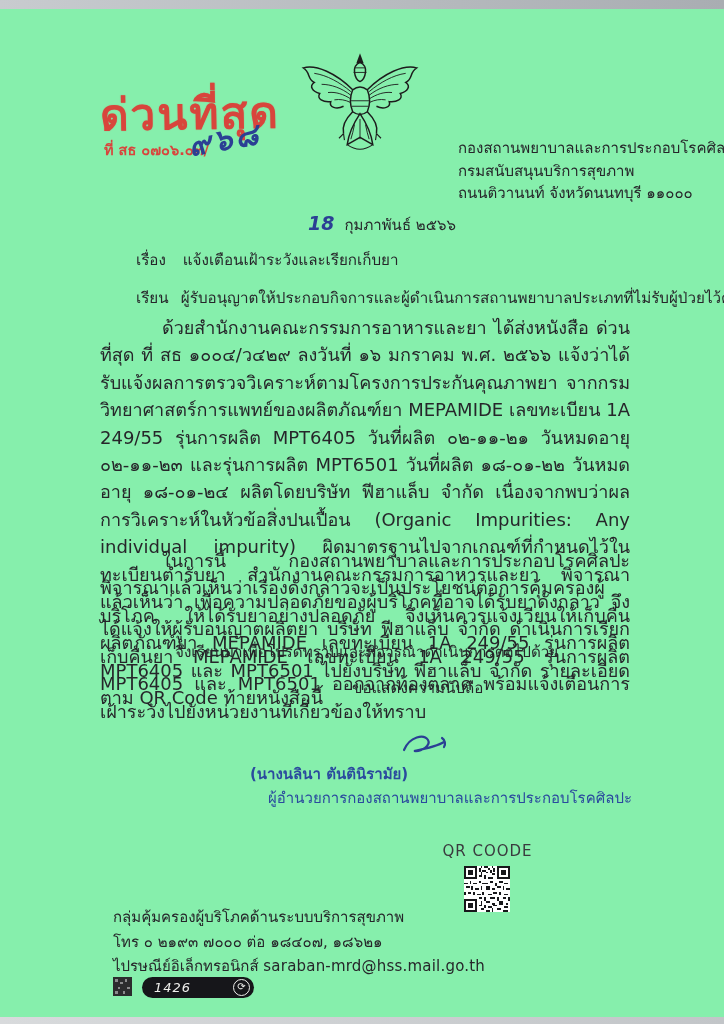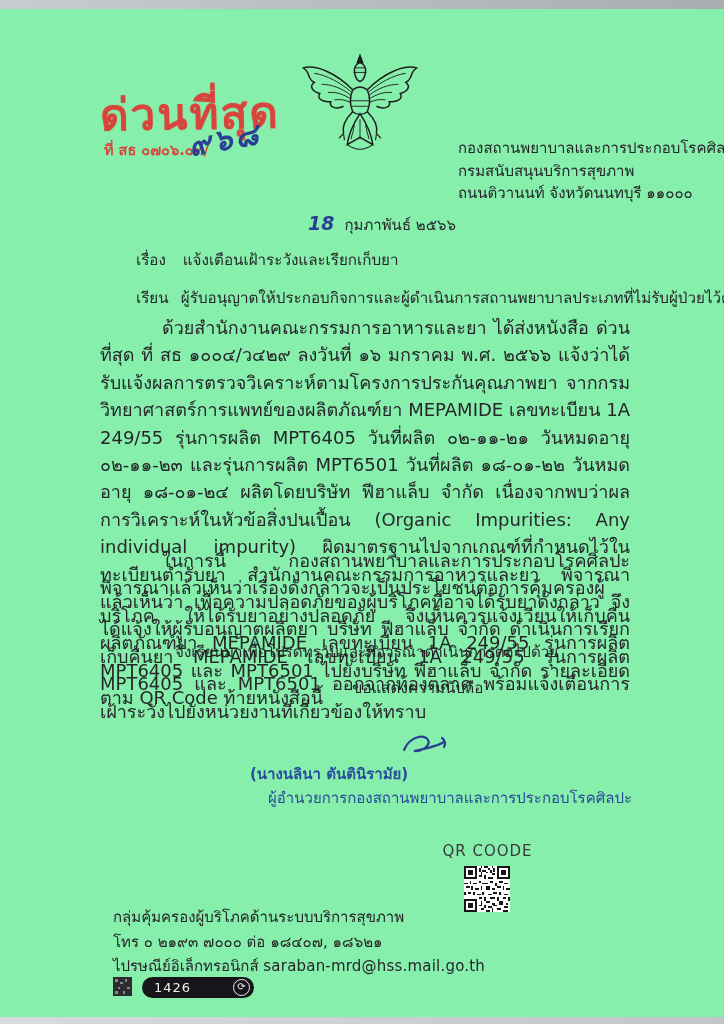--- a/index.html
+++ b/index.html
@@ -66,21 +66,21 @@
   .footer{left:113px;top:905px;font-size:15px;line-height:24.5px;white-space:nowrap;}
   .footer .email{letter-spacing:.2px;}
   
   .mini-square{left:113px;top:977px;width:19px;height:19px;}
   .pill{
     left:142px;top:977px;width:112px;height:21px;
     background:#16161a;border-radius:11px;
     display:flex;align-items:center;
     padding:0 4px 0 12px;box-sizing:border-box;
   }
-  .pill .num{color:#efefec;font-size:13px;letter-spacing:1px;flex:1;}
+  .pill .num{color:#efefec;font-size:13px;font-style:italic;letter-spacing:1px;flex:1;}
   .pill .circ{
     width:17px;height:17px;border-radius:50%;
     background:#16161a;border:1.5px solid #efefec;
     color:#efefec;font-size:10px;line-height:14px;text-align:center;
     box-sizing:border-box;
   }
 </style>
 </head>
 <body>
 

